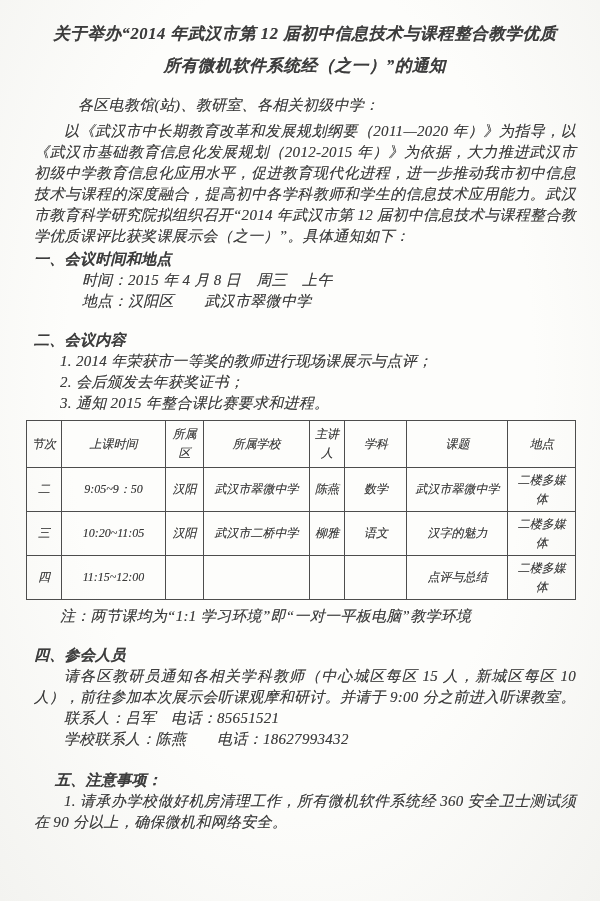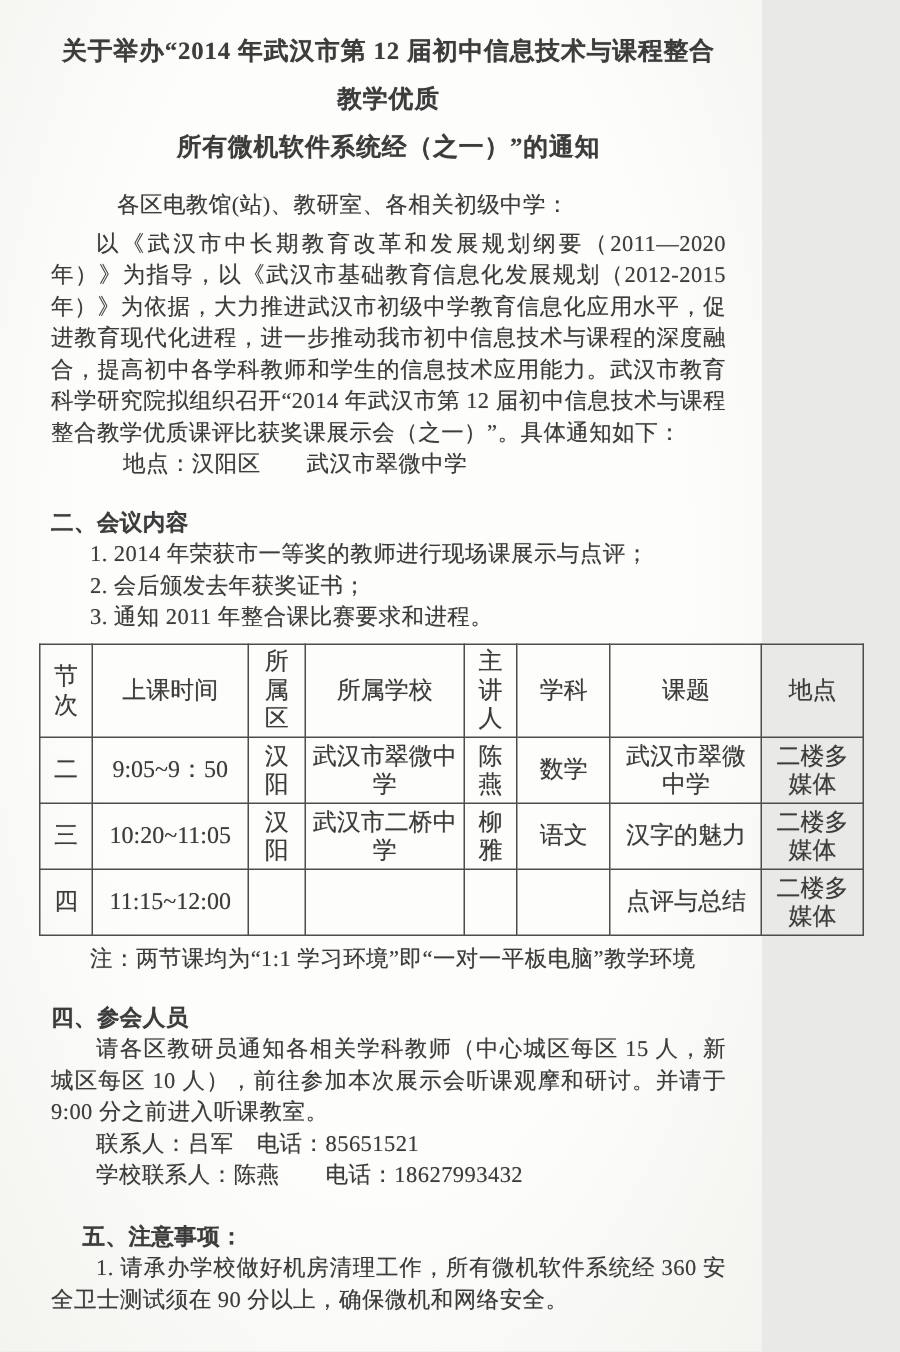--- a/index.html
+++ b/index.html
@@ -4,44 +4,45 @@
 <title>通知</title>
 <style>
   html, body { margin: 0; padding: 0; }
   body {
     width: 600px; height: 901px; overflow: hidden;
     background: #e9e9e7;
     font-family: "Liberation Serif", "DejaVu Serif", serif;
   }
   .page {
     position: relative;
-    width: 508px; height: 901px; box-sizing: border-box;
+    width: 600px; height: 901px; box-sizing: border-box;
     padding: 12px 24px 14px 34px;
     background: radial-gradient(ellipse at 50% 42%, #fdfdfb 55%, #f3f3f0 100%);
     color: #3c3c3c;
     font-size: 15px; line-height: 21px;
     letter-spacing: 0.3px;
     text-shadow: 0 0 0.5px rgba(70,70,70,0.55);
+    font-style: italic;
   }
   .title {
     text-align: center; font-weight: bold;
     font-size: 16.5px; line-height: 32px; letter-spacing: 0.6px;
     margin-top: 6px;
   }
   .salutation { margin-top: 13px; margin-left: 44px; }
   p.para { margin: 5px 0 0 0; text-indent: 2em; text-align: justify; }
   .sec-heading { font-weight: bold; margin-top: 2px; }
   .gap-lg { margin-top: 18px; }
   .gap-xl { margin-top: 20px; margin-left: 21px; }
   .sub-line { padding-left: 48px; }
   .list-line { padding-left: 26px; }
   table.schedule {
     border-collapse: collapse; table-layout: fixed;
     width: 550px; margin: 6px 0 0 -8px;
-    font-size: 16px; line-height: 19px; letter-spacing: 0;
+    font-size: 12px; line-height: 19px; letter-spacing: 0;
   }
   table.schedule th, table.schedule td {
     border: 1px solid #4d4d4d;
     text-align: center; vertical-align: middle;
     padding: 2px 4px; font-weight: normal;
     overflow: hidden;
   }
   table.schedule th { height: 42px; }
   table.schedule td { height: 39px; }
   td.place-cell, th.place-col { padding: 2px 10px; }
@@ -55,26 +56,28 @@
 
   <div class="title">
     <div>关于举办“2014 年武汉市第 12 届初中信息技术与课程整合教学优质</div>
     <div>所有微机软件系统经（之一）”的通知</div>
   </div>
 
   <div class="salutation">各区电教馆(站)、教研室、各相关初级中学：</div>
 
   <p class="para">以《武汉市中长期教育改革和发展规划纲要（2011—2020 年）》为指导，以《武汉市基础教育信息化发展规划（2012-2015 年）》为依据，大力推进武汉市初级中学教育信息化应用水平，促进教育现代化进程，进一步推动我市初中信息技术与课程的深度融合，提高初中各学科教师和学生的信息技术应用能力。武汉市教育科学研究院拟组织召开“2014 年武汉市第 12 届初中信息技术与课程整合教学优质课评比获奖课展示会（之一）”。具体通知如下：</p>
 
+  <div class="sec-heading">一、会议时间和地点</div>
+  <div class="sub-line">时间：2015 年 4 月 8 日　周三　上午</div>
   <div class="sub-line">地点：汉阳区　　武汉市翠微中学</div>
 
   <div class="sec-heading gap-lg">二、会议内容</div>
   <div class="list-line">1.  2014 年荣获市一等奖的教师进行现场课展示与点评；</div>
   <div class="list-line">2.  会后颁发去年获奖证书；</div>
-  <div class="list-line">3.  通知 2011 年整合课比赛要求和进程。</div>
+  <div class="list-line">3.  通知 2015 年整合课比赛要求和进程。</div>
 
 
   <table class="schedule">
     <colgroup>
       <col style="width:6.4%">
         <col style="width:18.9%">
         <col style="width:7.0%">
         <col style="width:19.2%">
       <col style="width:6.5%">
         <col style="width:11.3%">

